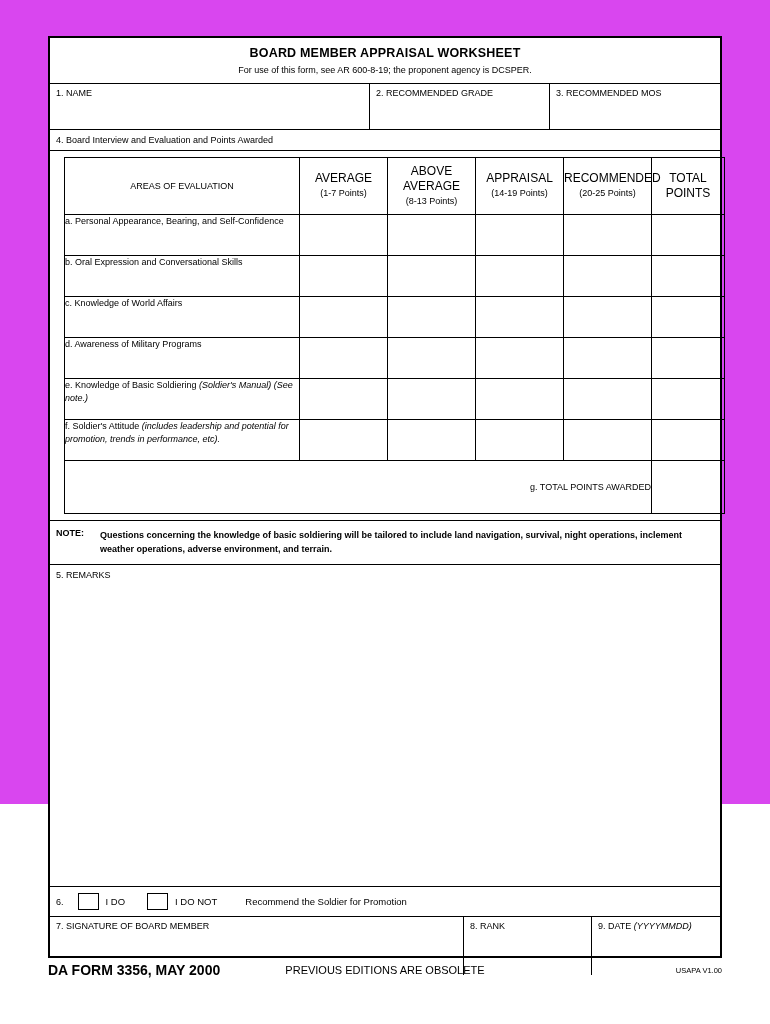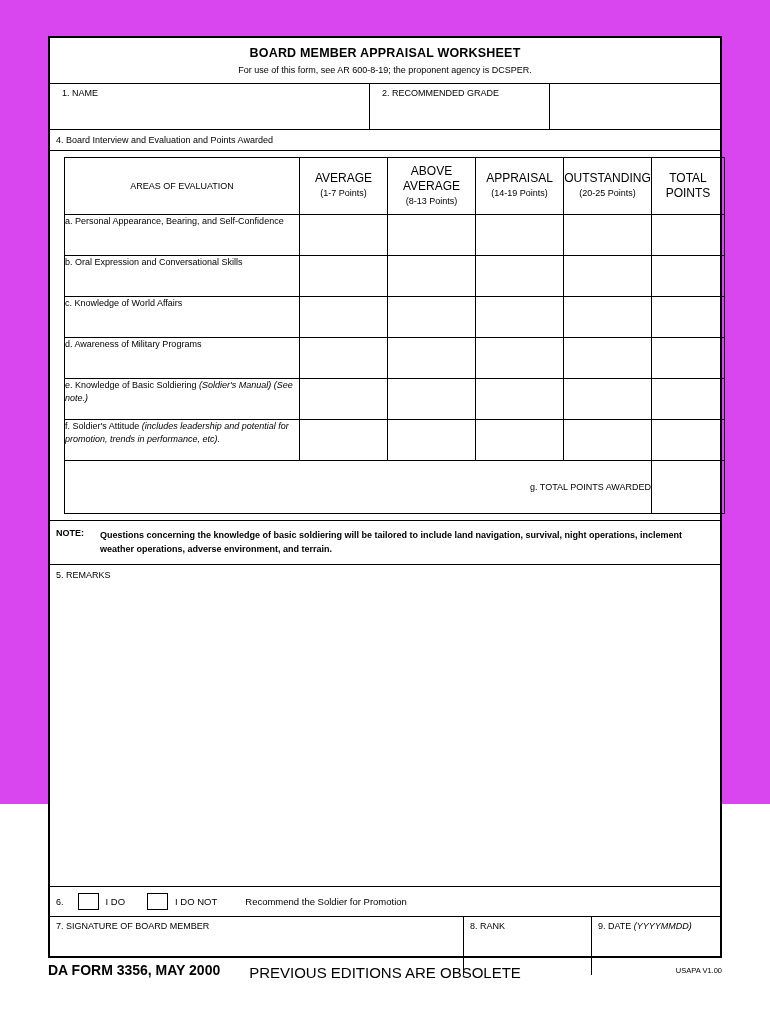--- a/index.html
+++ b/index.html
@@ -49,21 +49,21 @@
     margin-top: 2px;
   }
   
   .id-row {
     display: flex;
     border-bottom: 1px solid #000;
     height: 45px;
   }
   .id-cell {
     box-sizing: border-box;
-    padding: 4px 12px;
+    padding: 4px 6px;
     font-size: 9px;
   }
   .id-cell.name  { width: 320px; border-right: 1px solid #000; }
   .id-cell.grade { width: 180px; border-right: 1px solid #000; }
   .id-cell.mos   { flex: 1; }
 
   
   .sec4 {
     border-bottom: 1px solid #000;
     font-size: 9px;
@@ -198,21 +198,21 @@
     top: 0;
     font-size: 14px;
     font-weight: bold;
   }
   .footer-center {
     position: absolute;
     left: 0;
     right: 0;
     top: 2px;
     text-align: center;
-    font-size: 15px;
+    font-size: 11px;
   }
   .footer-right {
     position: absolute;
     right: 0;
     top: 4px;
     font-size: 7.5px;
   }
 </style>
 </head>
 <body>
@@ -224,20 +224,23 @@
       <div class="form-title">BOARD MEMBER APPRAISAL WORKSHEET</div>
       <div class="form-subtitle">For use of this form, see AR 600-8-19; the proponent agency is DCSPER.</div>
     </div>
 
     <div class="id-row">
       <div class="id-cell name">
         <span>1.  NAME</span>
       </div>
       <div class="id-cell grade">
         <span>2.  RECOMMENDED GRADE</span>
+      </div>
+      <div class="id-cell mos">
+        <span>3.  RECOMMENDED MOS</span>
       </div>
     </div>
 
     <div class="sec4">4.  Board Interview and Evaluation and Points Awarded</div>
 
     <div class="eval-outer-pad">
       <table class="eval">
         <colgroup>
           <col style="width:235px">
           <col style="width:88px">
@@ -255,21 +258,21 @@
             </th>
             <th class="hdr-col">
               <div class="l1">ABOVE AVERAGE</div>
               <div class="l2">(8-13 Points)</div>
             </th>
             <th class="hdr-col">
               <div class="l1">APPRAISAL</div>
               <div class="l2">(14-19 Points)</div>
             </th>
             <th class="hdr-col">
-              <div class="l1">OUTSTANDING</div>
+              <div class="l1">RECOMMENDED</div>
               <div class="l2">(20-25 Points)</div>
             </th>
             <th class="hdr-col">
               <div class="l1">TOTAL</div>
               <div class="l1">POINTS</div>
             </th>
           </tr>
         </thead>
         <tbody>
           <tr>

